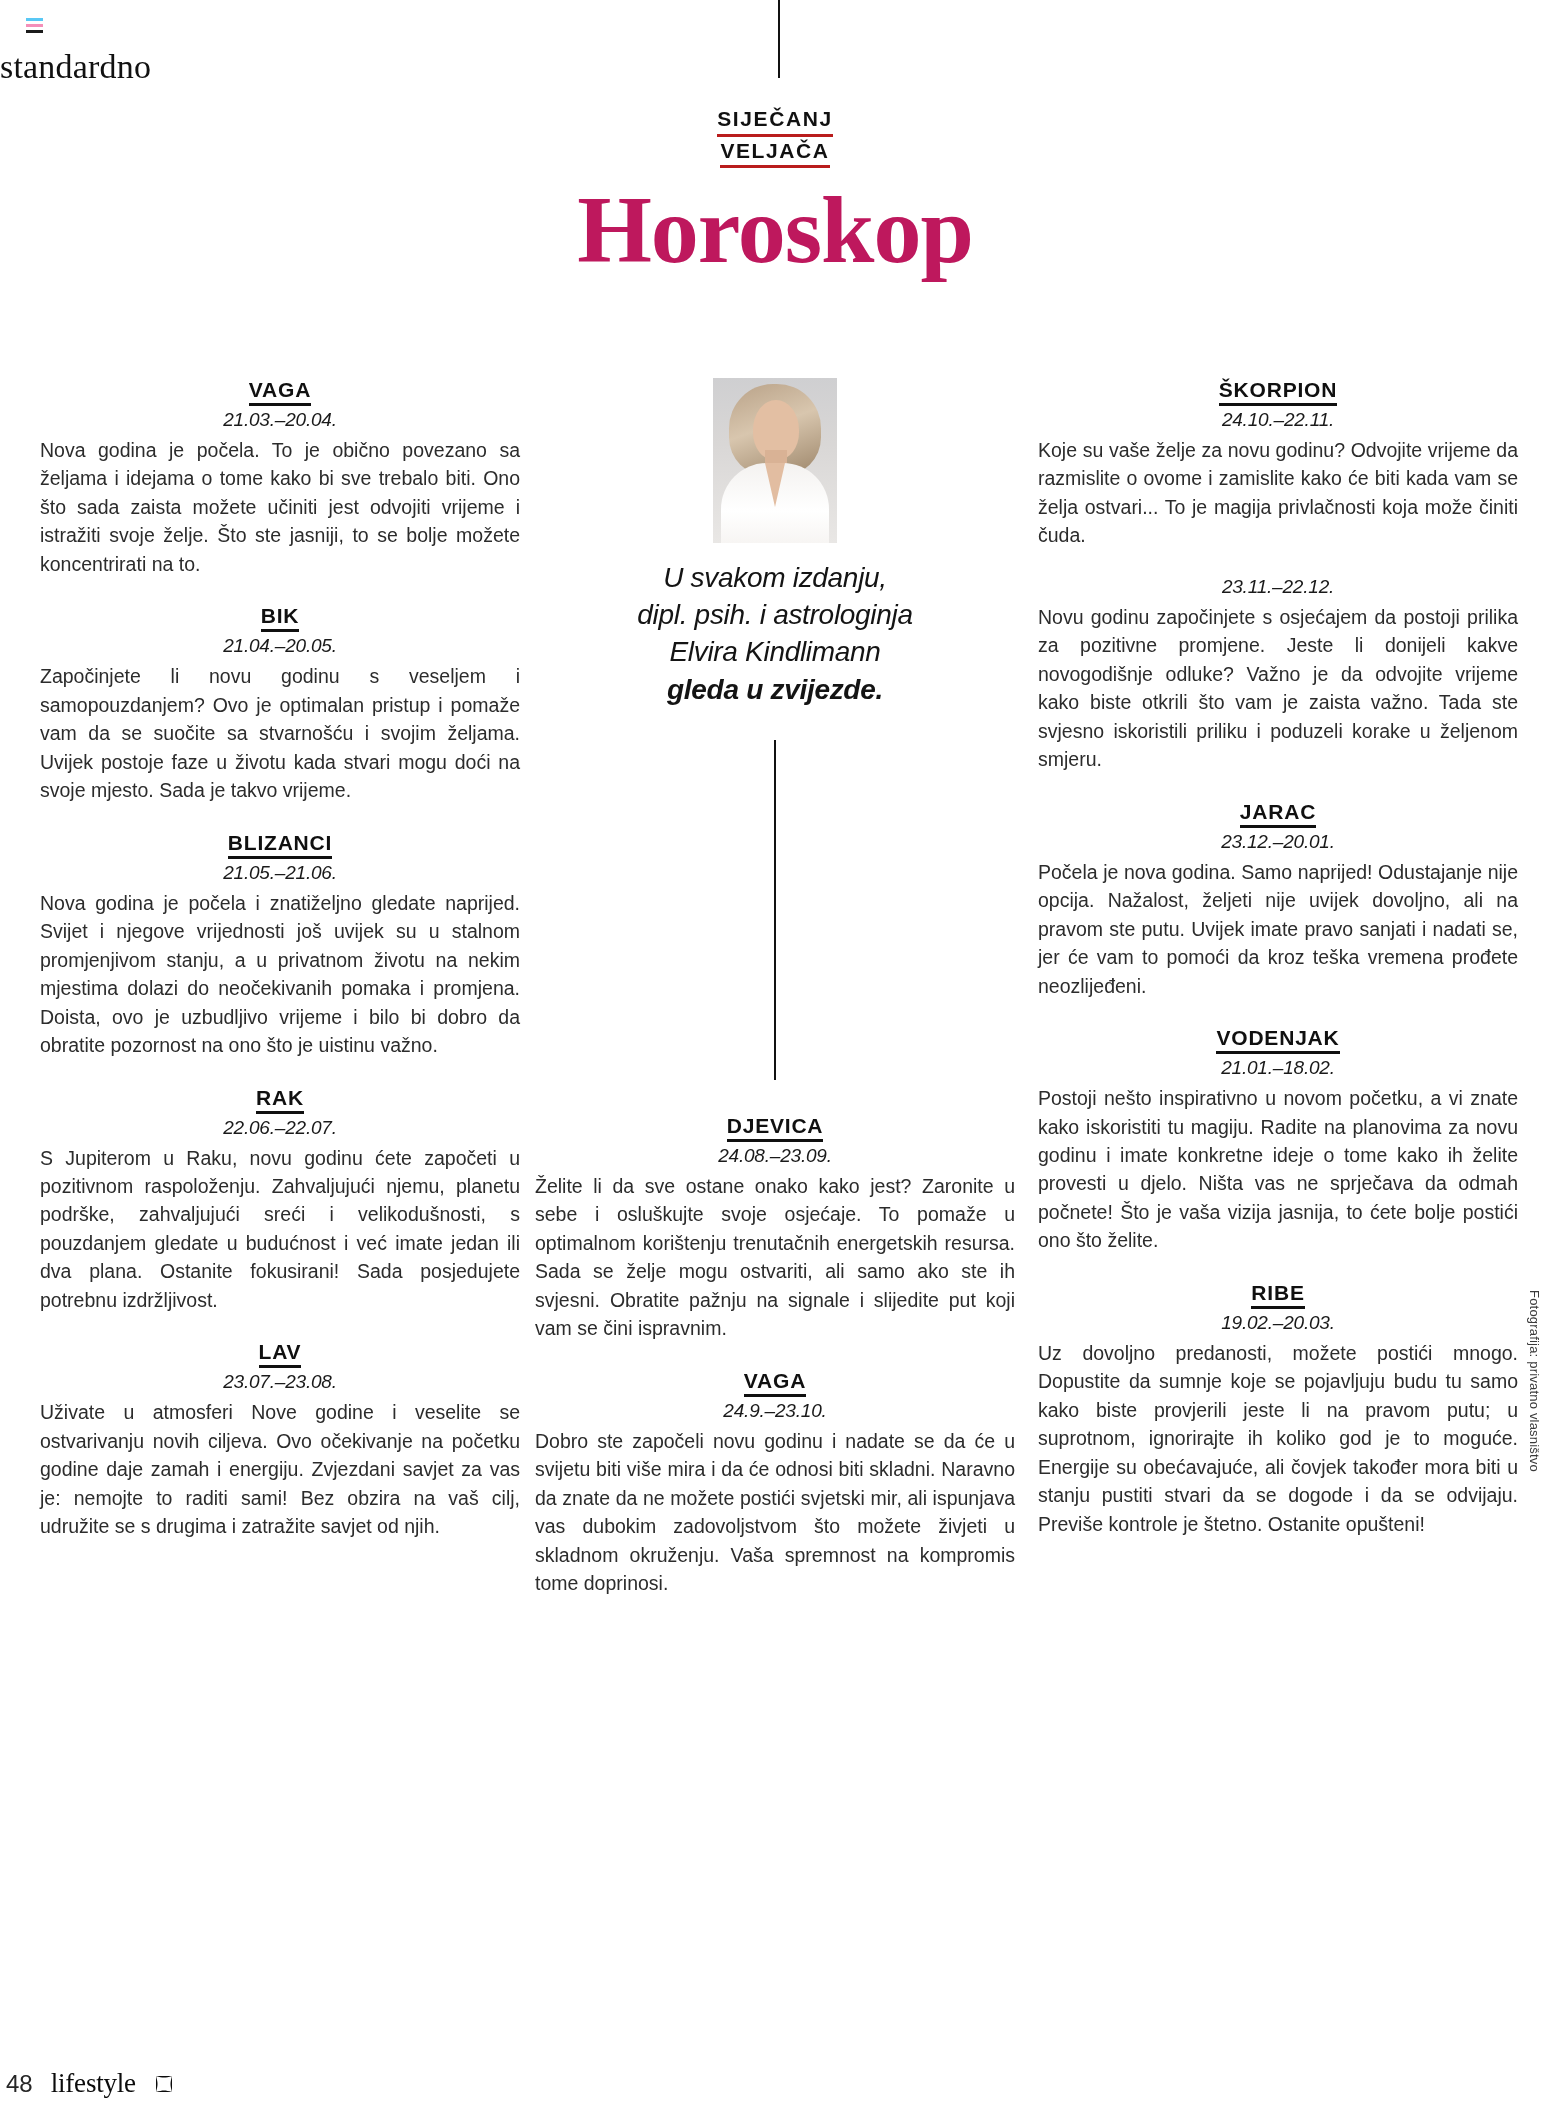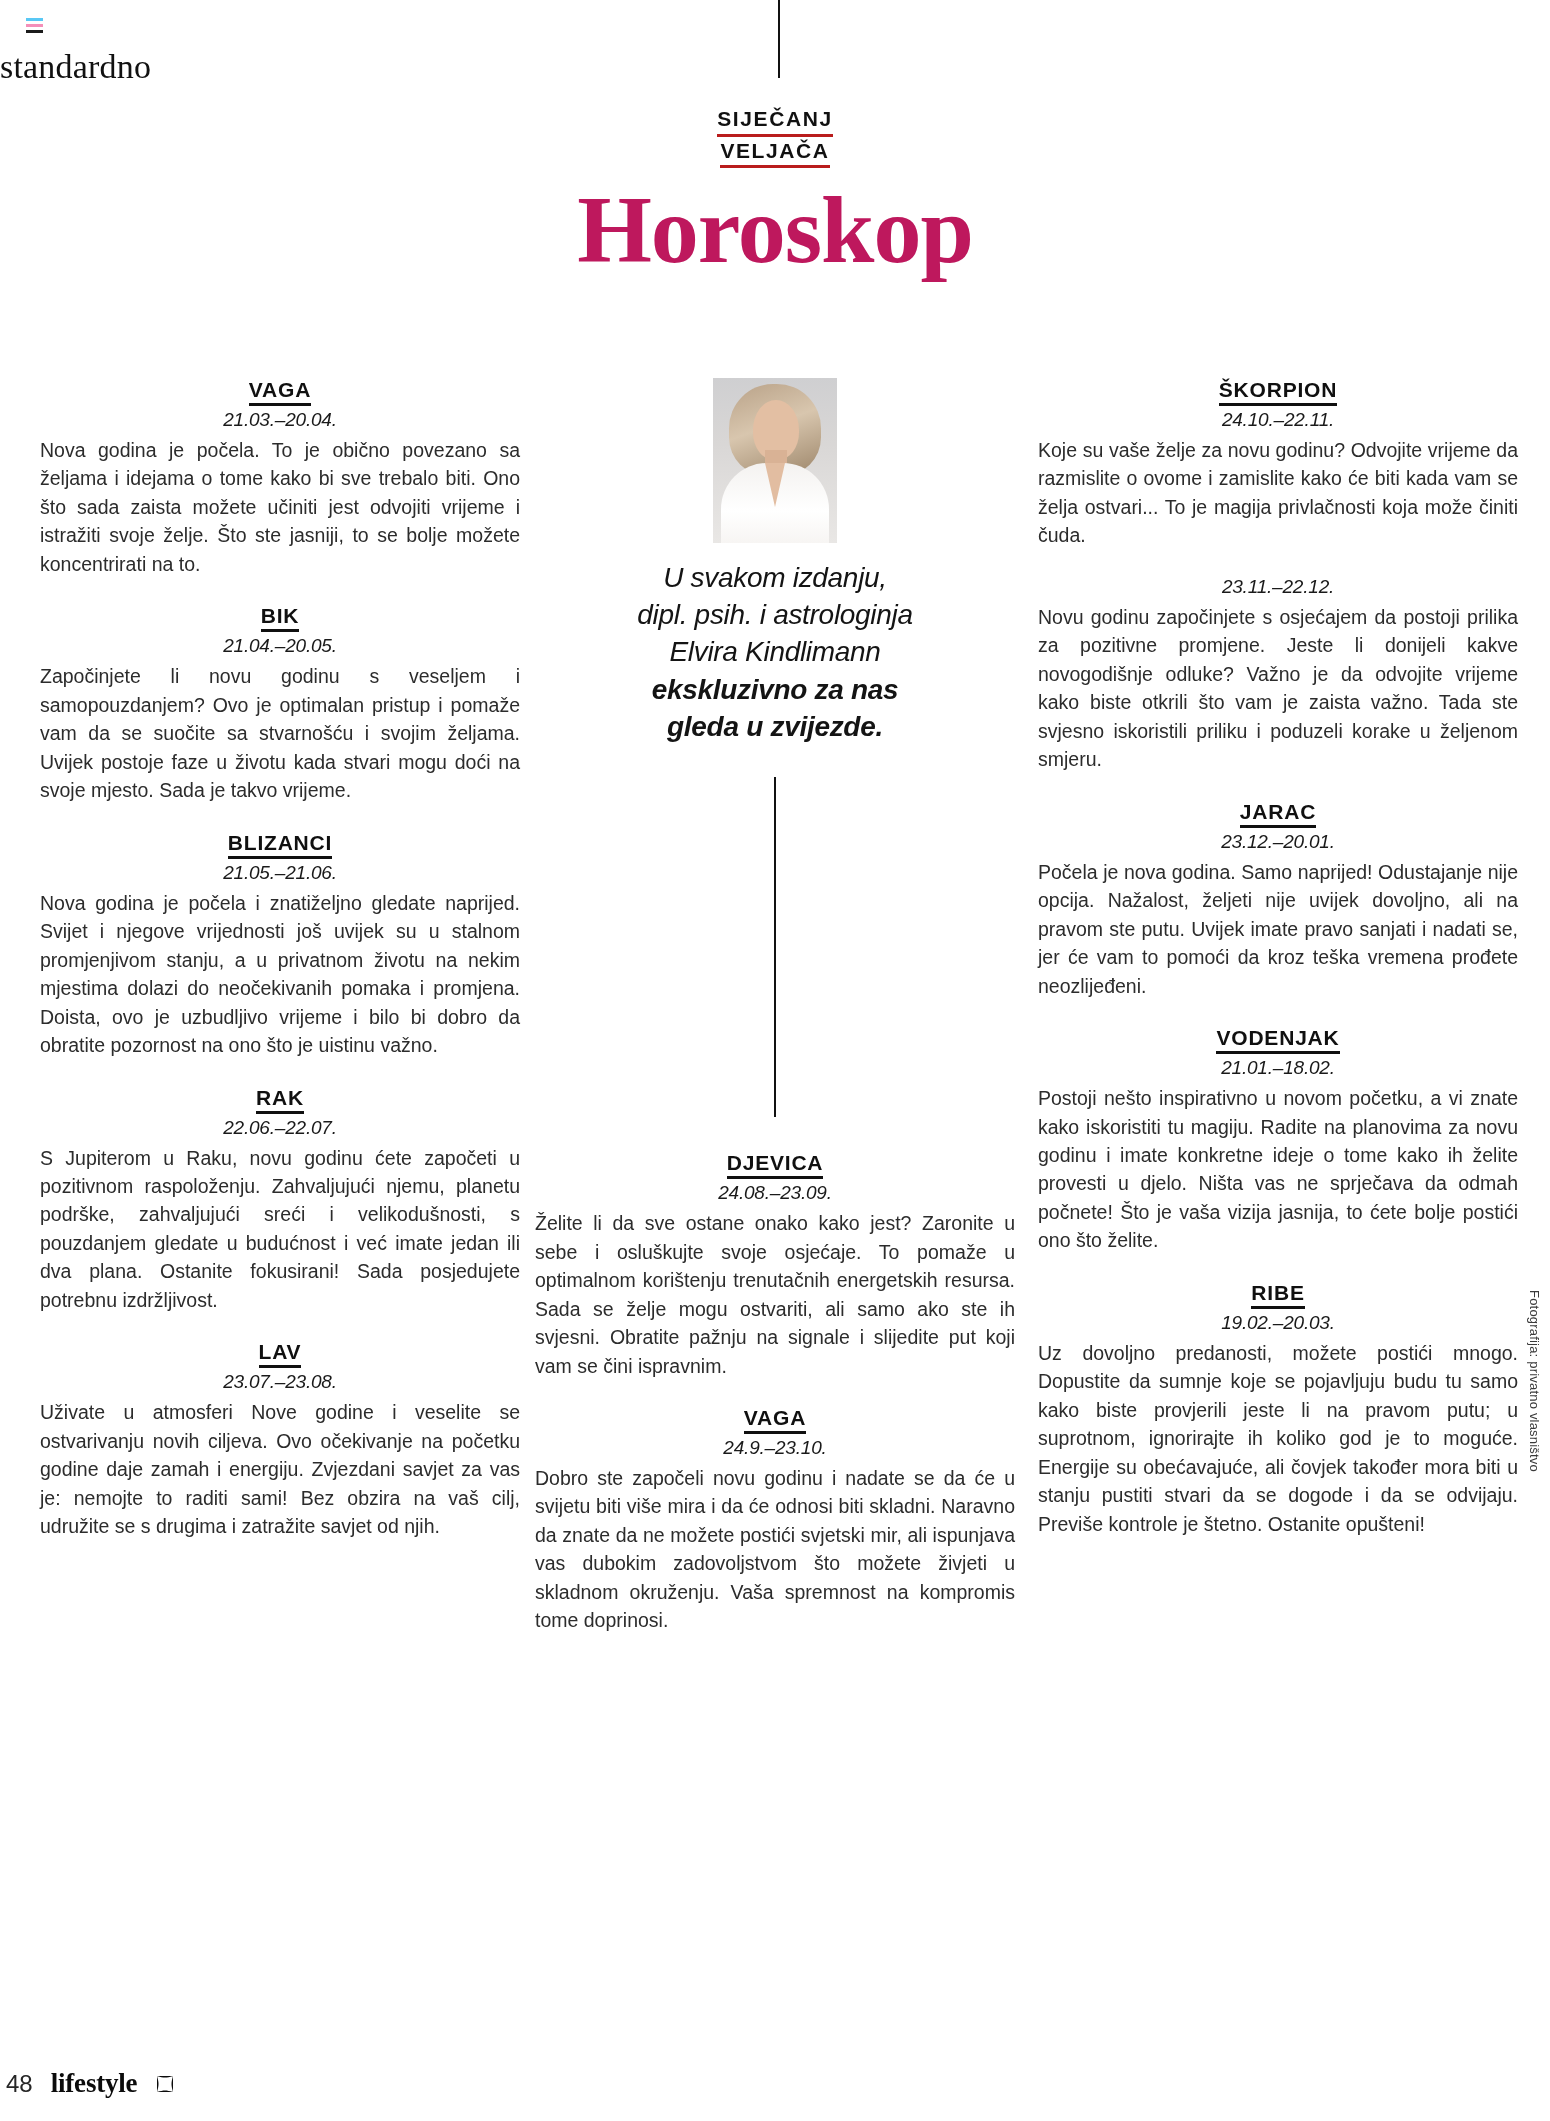--- a/index.html
+++ b/index.html
@@ -214,21 +214,21 @@
     gap: 18px;
     padding-left: 6px;
   }
   .page-number {
     font-size: 24px;
     color: #262626;
   }
   .footer-brand {
     font-family: "Liberation Serif", serif;
     font-size: 27px;
-    font-weight: bold;
+    font-weight: normal;
     color: #0b0b0b;
     letter-spacing: -0.2px;
   }
   .star-icon {
     display: inline-block;
     width: 20px;
     height: 20px;
     position: relative;
     top: 2px;
   }
@@ -298,21 +298,20 @@
       <div class="portrait">
         <div class="hair"></div>
         <div class="face"></div>
         <div class="neck"></div>
         <div class="shirt"></div>
       </div>
       <div class="quote">
         <div>U svakom izdanju,</div>
         <div>dipl. psih. i astrologinja</div>
         <div>Elvira Kindlimann</div>
-        <div class="bold">ekskluzivno za nas</div>
         <div class="bold">gleda u zvijezde.</div>
       </div>
     </div>
 
     <div class="mid-divider"></div>
 
     <div class="sign">
       <div class="sign-name"><span>DJEVICA</span></div>
       <div class="sign-dates">24.08.–23.09.</div>
       <div class="sign-text">Želite li da sve ostane onako kako jest? Zaronite u sebe i osluškujte svoje osjećaje. To pomaže u optimalnom korištenju trenutačnih energetskih resursa. Sada se želje mogu ostvariti, ali samo ako ste ih svjesni. Obratite pažnju na signale i slijedite put koji vam se čini ispravnim.</div>

